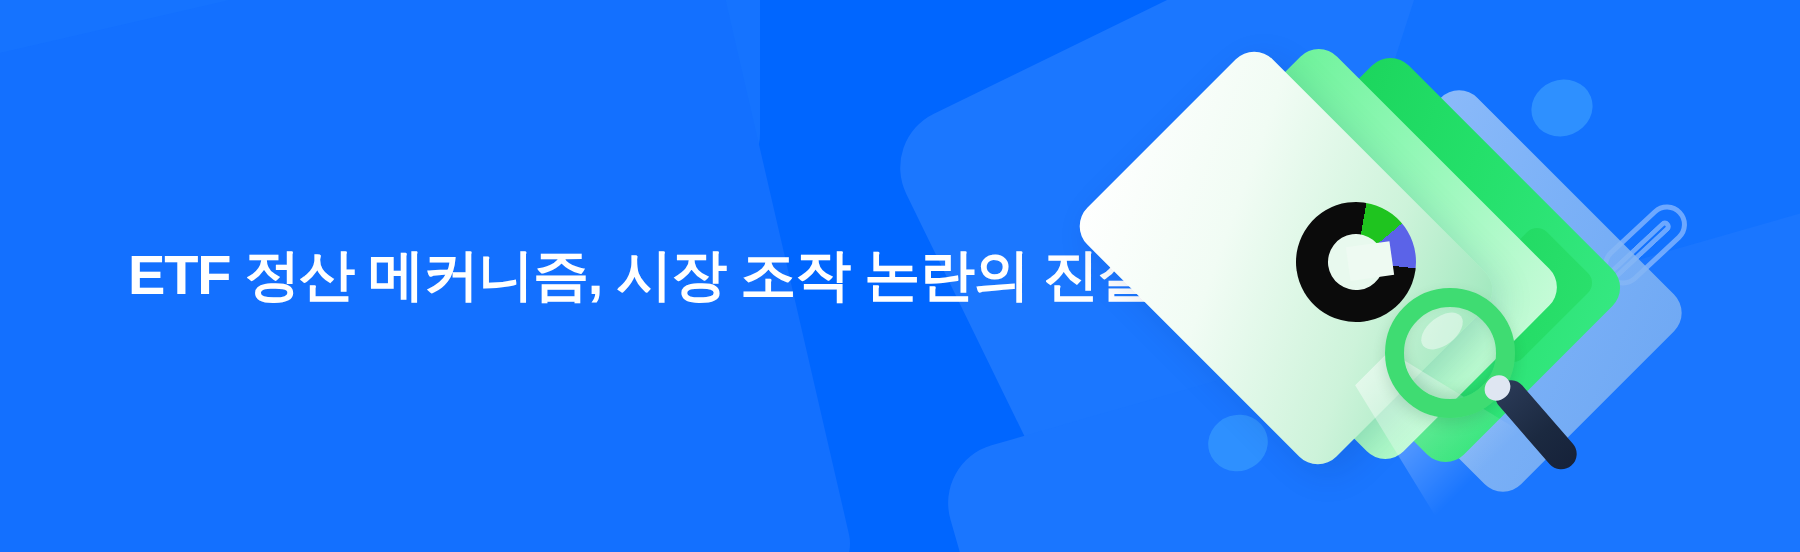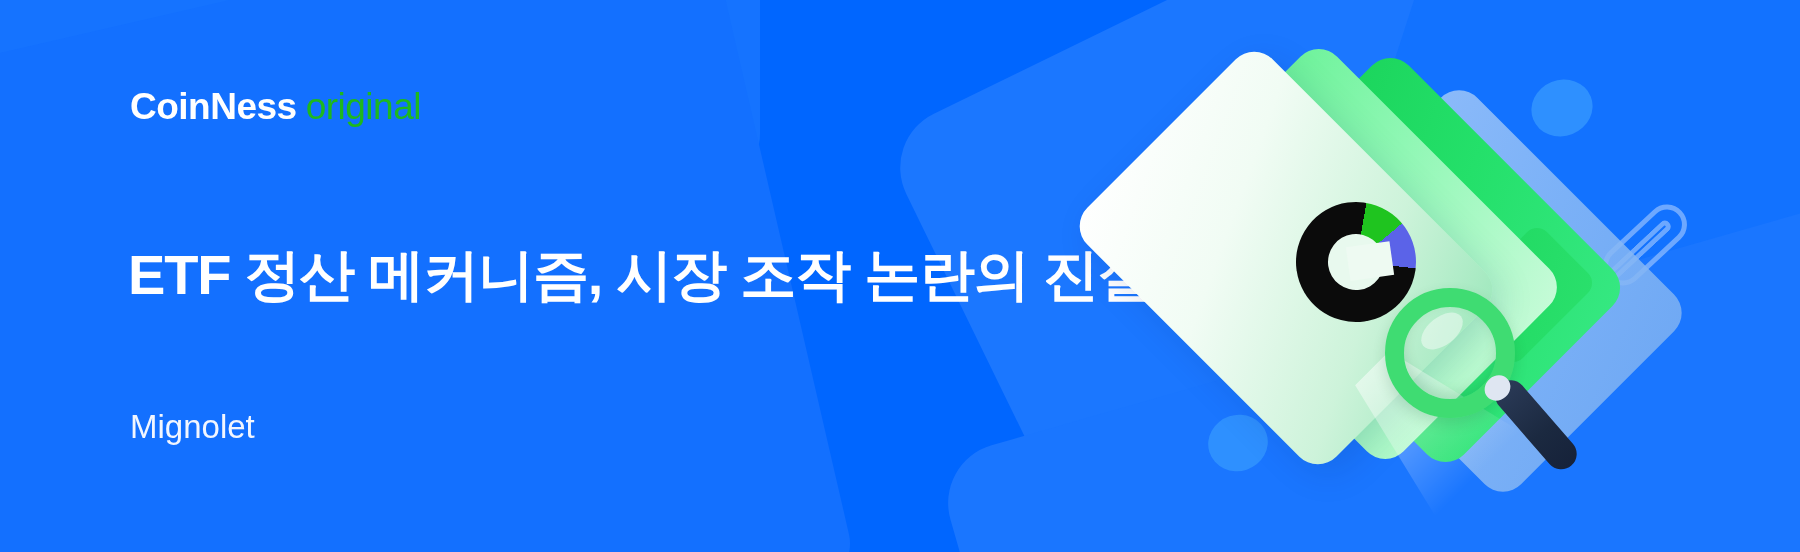--- a/index.html
+++ b/index.html
@@ -277,27 +277,23 @@
 <body>
 
 <div id="banner">
 
   <div class="bg-panel-topleft"></div>
   <div class="bg-wedge-left"></div>
   <div class="bg-wedge-mid"></div>
   <div class="bg-wedge-right"></div>
   <div class="bg-soft-bottom"></div>
 
-  <div class="brand">
-    <span class="b-main">CoinNess</span><span class="b-sub">original</span>
-  </div>
 
   <h1 class="headline">ETF 정산 메커니즘, 시장 조작 논란의 진실</h1>
 
-  <div class="byline">Mignolet</div>
 
   <div class="art">
 
     <div class="ring ring1">
       <div class="ring-inner"></div>
     </div>
     <div class="ring ring2">
       <div class="ring-inner"></div>
     </div>
 

